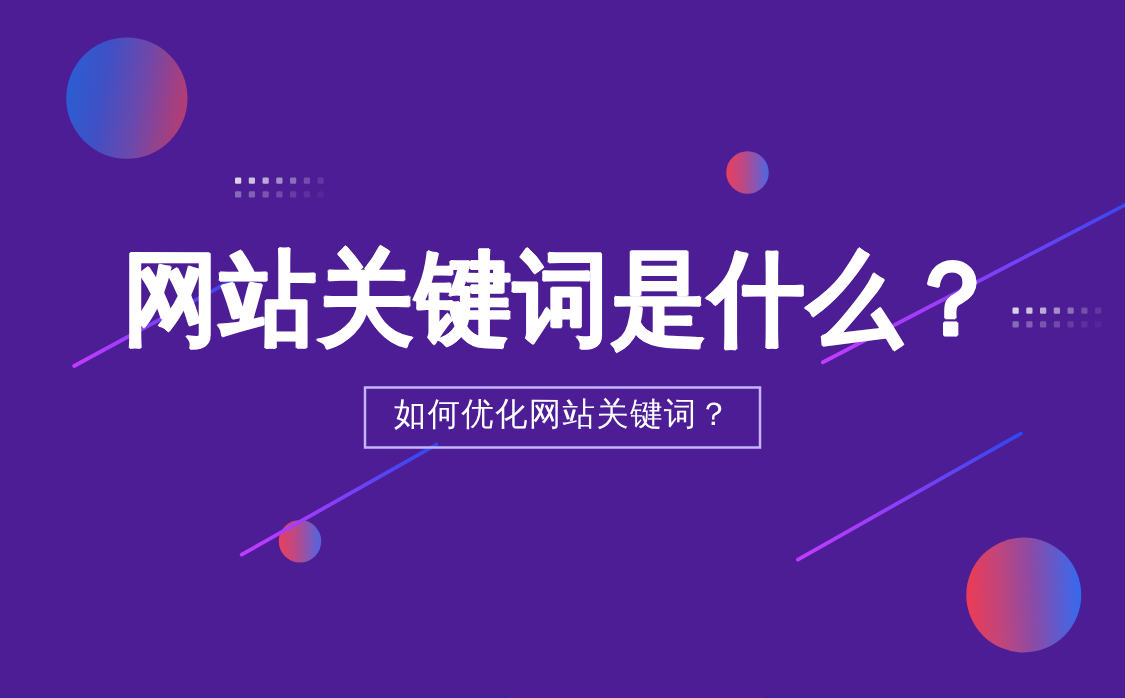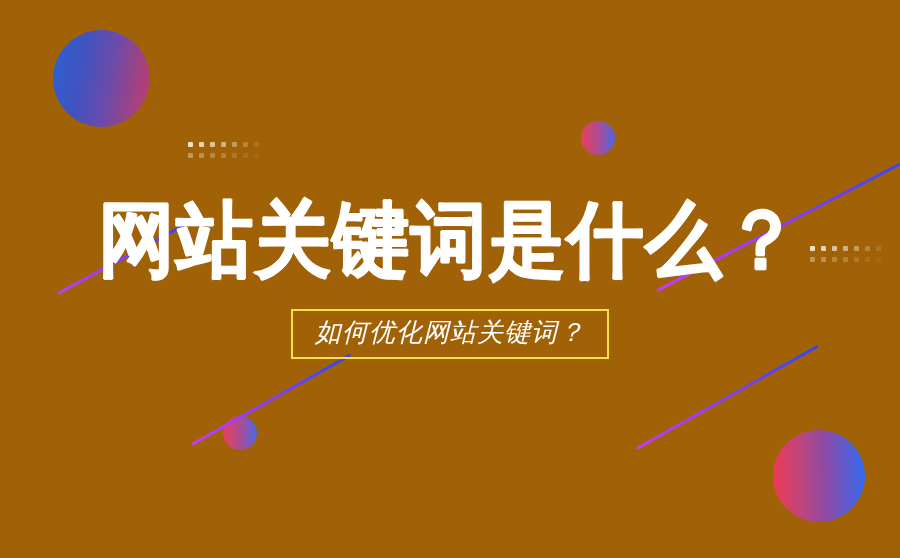--- a/index.html
+++ b/index.html
@@ -5,21 +5,21 @@
   html, body {
     margin: 0;
     padding: 0;
     background: #0c2cb8;
   }
   #banner {
     position: relative;
     width: 900px;
     height: 558px;
     overflow: hidden;
-    background: #a16207;
+    background: #4c1d95;
     font-family: "Liberation Sans", "DejaVu Sans", sans-serif;
   }
 
   
   .deco {
     position: absolute;
     pointer-events: none;
   }
   .circle {
     position: absolute;
@@ -114,24 +114,23 @@
     font-size: 82px;
     line-height: 1;
     letter-spacing: 2px;
     margin: 0 0 0 0;
     transform: scaleX(.93);
     white-space: nowrap;
     text-shadow: 1px 0 0 #fff, -1px 0 0 #fff, 0 1px 0 #fff, 0 -1px 0 #fff;
   }
   .subtitle-box {
     margin-top: 28px;
-    border: 2px solid #fde047;
+    border: 2px solid #c4b5fd;
     padding: 8px 22px 10px 22px;
     display: inline-block;
-    font-style: italic;
   }
   .subtitle {
     color: #ffffff;
     font-family: "DejaVu Sans", "Liberation Sans", sans-serif;
     font-size: 26px;
     line-height: 1.05;
     font-weight: 400;
     letter-spacing: 1px;
     white-space: nowrap;
   }

